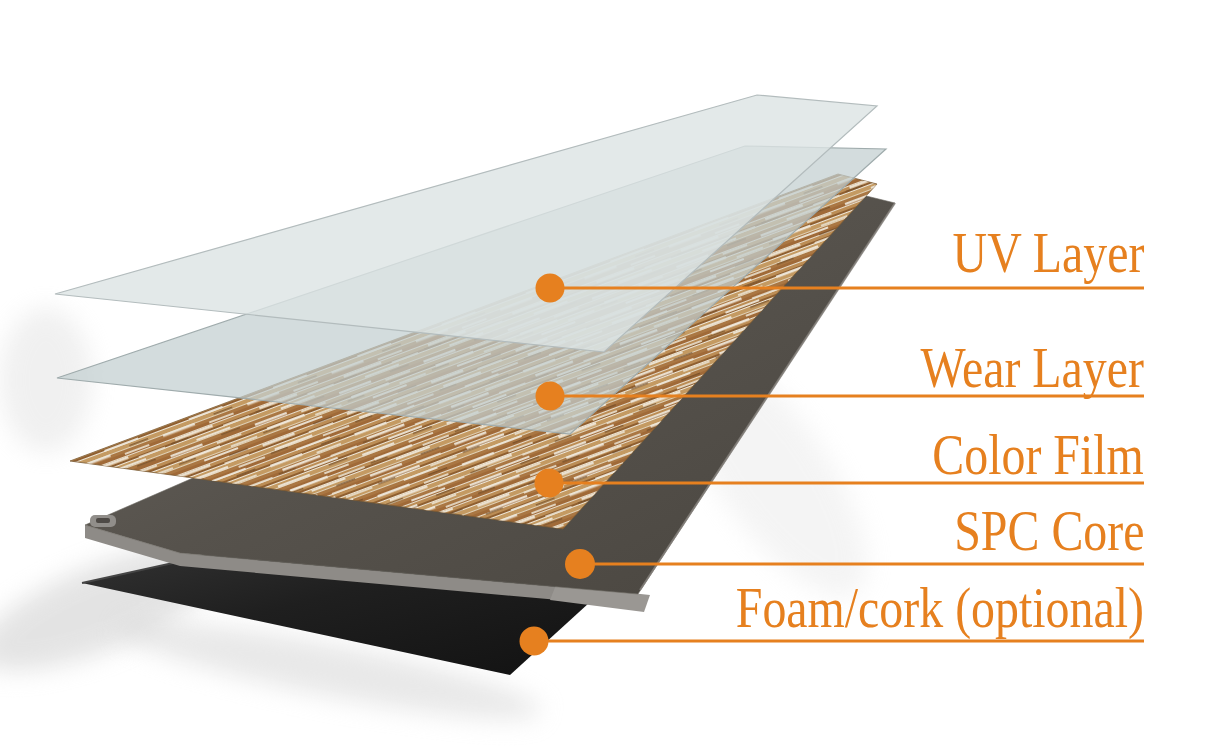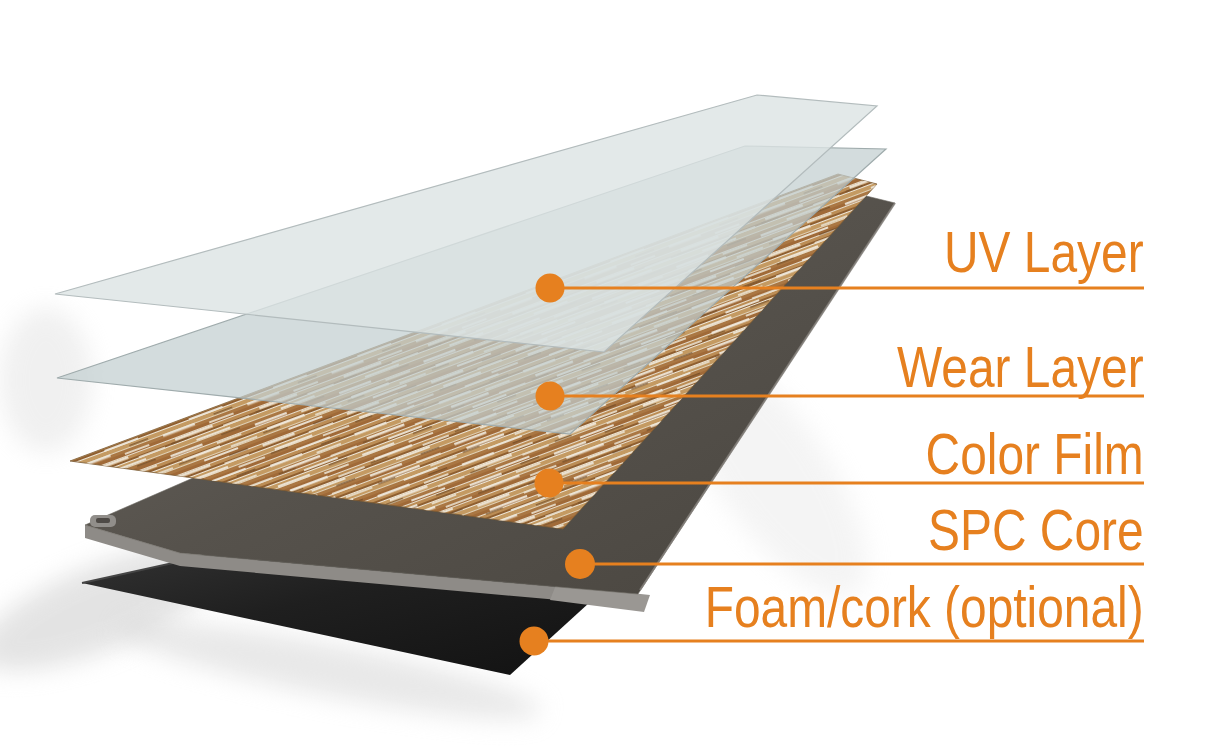--- a/index.html
+++ b/index.html
@@ -1,21 +1,21 @@
 <!DOCTYPE html>
 <html style="--accent: #E6801F;"><head>
 <meta charset="utf-8">
 <style>
   html,body{margin:0;padding:0;background:#ffffff;}
   .stage{
     position:relative;
     width:1226px;height:753px;
     background:#ffffff;
     overflow:hidden;
-    font-family:Liberation Sans, sans-serif;
+    font-family:Liberation Serif, serif;
   }
   .stage svg{position:absolute;left:0;top:0;}
   .callout-label{
     position:absolute;
     right:82px;
     color:var(--accent,#E6801F);
     font-size:57px;
     line-height:1;
     white-space:nowrap;
     transform:scaleX(0.84);

